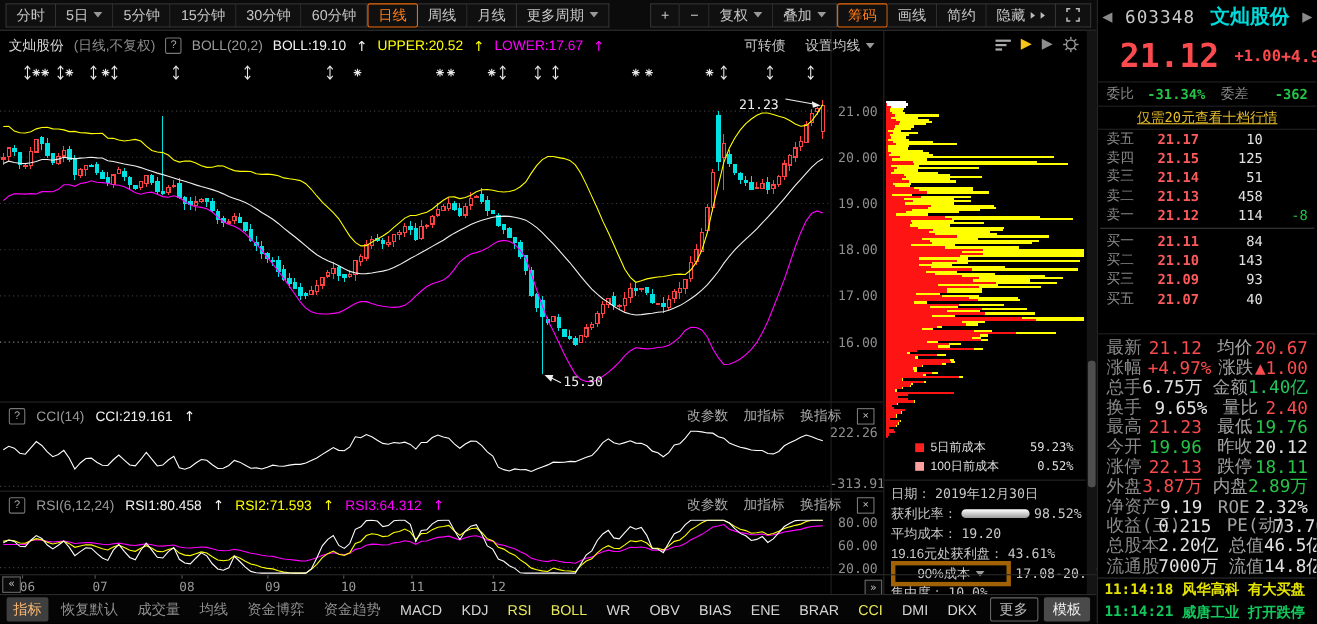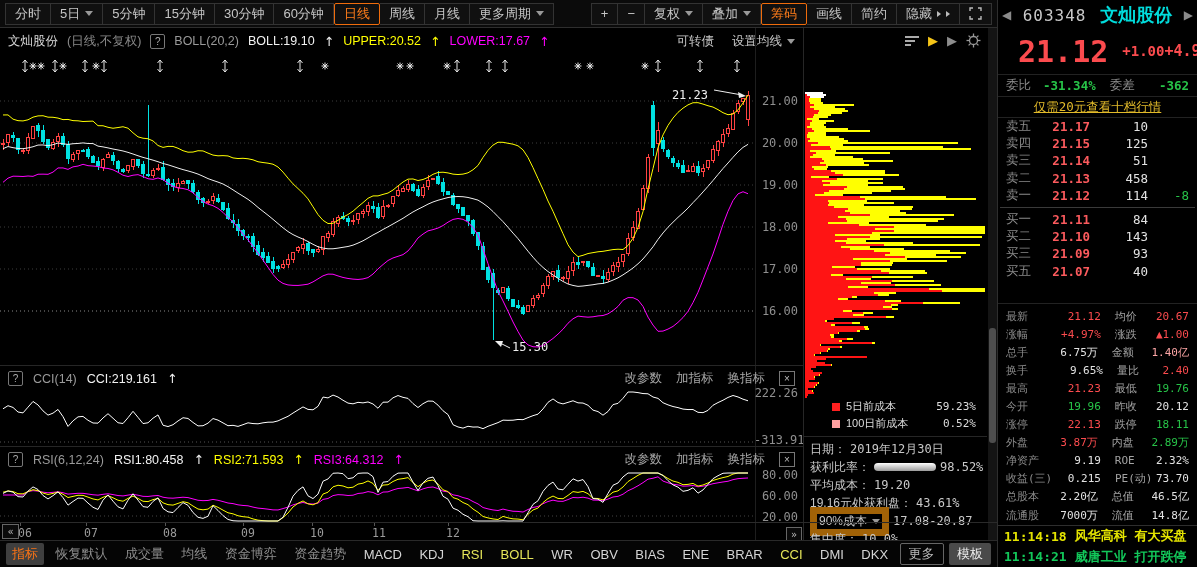--- a/index.html
+++ b/index.html
@@ -45,74 +45,74 @@
   .cornerbox{position:absolute;display:flex;align-items:center;justify-content:center;
              border:1px solid #666;color:#bbb;font-size:10px;background:#0a0a0a;}
 
   
   .tabbar{position:absolute;left:0;top:512px;width:997px;height:27px;border-top:1px solid #2a2a2a;
           background:#050505;display:flex;align-items:center;padding:0 6px;box-sizing:border-box;
           justify-content:space-between;}
   .tab{padding:2px 6px;color:#d5d5d5;font-size:13px;cursor:pointer;white-space:nowrap;}
   .tab.dim{color:#8f8f8f;}
   .tab.yellow{color:#e6e65a;}
-  .tab.active-box{background:#3f3f3f;color:#f97316;border-radius:2px;font-family:Liberation Serif, serif;}
+  .tab.active-box{background:#3f3f3f;color:#fdba74;border-radius:2px;font-family:Liberation Serif, serif;}
   .tab.boxed{border:1px solid #666;border-radius:2px;color:#bbb;padding:1px 8px;}
   .tab.button{background:#4a4a4a;color:#eee;border-radius:2px;padding:2px 8px;}
 
   
   .chip-panel{position:absolute;left:803px;top:0;width:183px;height:512px;border-left:1px solid #262626;}
   .chip-icons{position:absolute;right:6px;top:5px;display:flex;gap:9px;align-items:center;}
   .lines-icon{width:14px;height:10px;
      background:linear-gradient(#aaa,#aaa) 0 0/14px 2px no-repeat,
                 linear-gradient(#aaa,#aaa) 0 4px/10px 2px no-repeat,
                 linear-gradient(#aaa,#aaa) 0 8px/6px 2px no-repeat;}
   .play-y{color:#f5c518;font-size:13px;line-height:13px;}
   .play-g{color:#8d8d8d;font-size:13px;line-height:13px;}
   .chip-legend{position:absolute;left:28px;top:370px;width:150px;font-size:11px;color:#ddd;}
   .chip-legend .row{display:flex;align-items:center;height:17px;gap:6px;}
   .swatch{width:8px;height:8px;display:inline-block;}
   .chip-legend .val{margin-left:auto;padding-right:6px;}
   .chip-info{position:absolute;left:6px;top:412px;width:174px;font-size:12px;color:#c9c9c9;}
   .chip-info .irow{height:18px;display:flex;align-items:center;gap:4px;white-space:nowrap;}
   .pill{width:62px;height:8px;border-radius:4px;background:linear-gradient(#fff,#9a9a9a);display:inline-block;}
-  .ddbox{border:7px solid #a16207;padding:0 2px;display:inline-flex;align-items:center;gap:5px;height:15px;}
+  .ddbox{border:4px solid #a16207;padding:0 20px;display:inline-flex;align-items:center;gap:5px;height:15px;}
   .chip-divider{position:absolute;left:0;top:408px;width:183px;border-top:1px solid #262626;}
 
   .scrollbar{position:absolute;left:988px;top:0;width:9px;height:512px;background:#141414;}
   .scroll-thumb{position:absolute;left:1px;top:300px;width:7px;height:115px;background:#4e4e4e;border-radius:3px;}
 
   
   .right-panel{position:absolute;left:997px;top:0;width:200px;height:567px;background:#000;
                border-left:1px solid #2e2e2e;box-sizing:border-box;}
   .rp-header{position:absolute;left:0;top:0;width:100%;height:30px;display:flex;align-items:center;
              justify-content:space-between;padding:0 4px;box-sizing:border-box;}
   .rp-code{color:#c9c9c9;font-size:16px;letter-spacing:1px;}
   .rp-name{color:#00dcdc;font-size:18px;font-weight:bold;margin-left:6px;}
   .nav-arrow{color:#8a8a8a;font-size:12px;cursor:pointer;}
   .rp-price{position:absolute;left:0;top:31px;width:100%;height:41px;display:flex;align-items:center;}
   .big-price{color:#fb4b4e;font-size:30px;font-weight:bold;padding-left:20px;}
   .chg-col{margin-left:14px;display:flex;line-height:17px;}
   .chg{color:#fb4b4e;font-size:14px;font-weight:bold;}
   .rp-weibi{position:absolute;left:0;top:74px;width:100%;height:21px;display:flex;align-items:center;
             padding:0 8px;box-sizing:border-box;font-size:12.5px;border-top:1px solid #222;}
   .lbl{color:#8a8a8a;}
-  .green{color:#27c348;}  .red{color:#fb4b4e;}  .white{color:#e2e2e2;}  .cyan{color:#fca5a5;}
+  .green{color:#27c348;}  .red{color:#fb4b4e;}  .white{color:#e2e2e2;}  .cyan{color:#22c55e;}
   .rp-link{position:absolute;left:0;top:96px;width:100%;height:20px;display:flex;align-items:center;
            justify-content:center;border-top:1px solid #222;border-bottom:1px solid #222;}
   .rp-link a{color:#e3bb2a;font-size:12.5px;text-decoration:underline;cursor:pointer;}
   .rp-book{position:absolute;left:0;top:118px;width:100%;}
   .book-row{display:flex;align-items:center;height:17.2px;padding:0 8px;font-size:12.5px;}
   .book-row .bl{width:32px;color:#8a8a8a;}
   .book-row .bp{width:52px;text-align:right;color:#fb5a5d;font-weight:bold;}
   .book-row .bv{width:58px;text-align:right;color:#e2e2e2;}
   .book-row .bd{flex:1;text-align:right;color:#27c348;}
   .book-mid{height:1px;background:#3a3a3a;margin:3px 2px;}
   .rp-stats{position:absolute;left:0;top:303px;width:100%;border-top:1px solid #222;padding-top:3px;}
-  .stat-row{display:flex;align-items:center;height:18.1px;padding:0 8px;font-size:11px;}
+  .stat-row{display:flex;align-items:center;height:18.1px;padding:0 8px;font-size:16px;}
   .stat-row .sl{width:47px;color:#8a8a8a;white-space:nowrap;}
   .stat-row .sv{width:50px;text-align:right;white-space:nowrap;}
   .stat-row .sl2{width:42px;margin-left:14px;color:#a3a3a3;white-space:nowrap;}
   .stat-row .sv2{flex:1;text-align:right;white-space:nowrap;}
   .rp-ticker{position:absolute;left:0;top:525px;width:100%;border-top:1px solid #2e2e2e;}
   .news-row{display:flex;align-items:center;height:20.5px;padding:0 6px;font-size:13px;font-weight:bold;gap:8px;white-space:nowrap;}
   .news-row.yellow{color:#e4e400;}
   .news-row.greenrow{color:#12c85a;}
 </style>
 </head>

